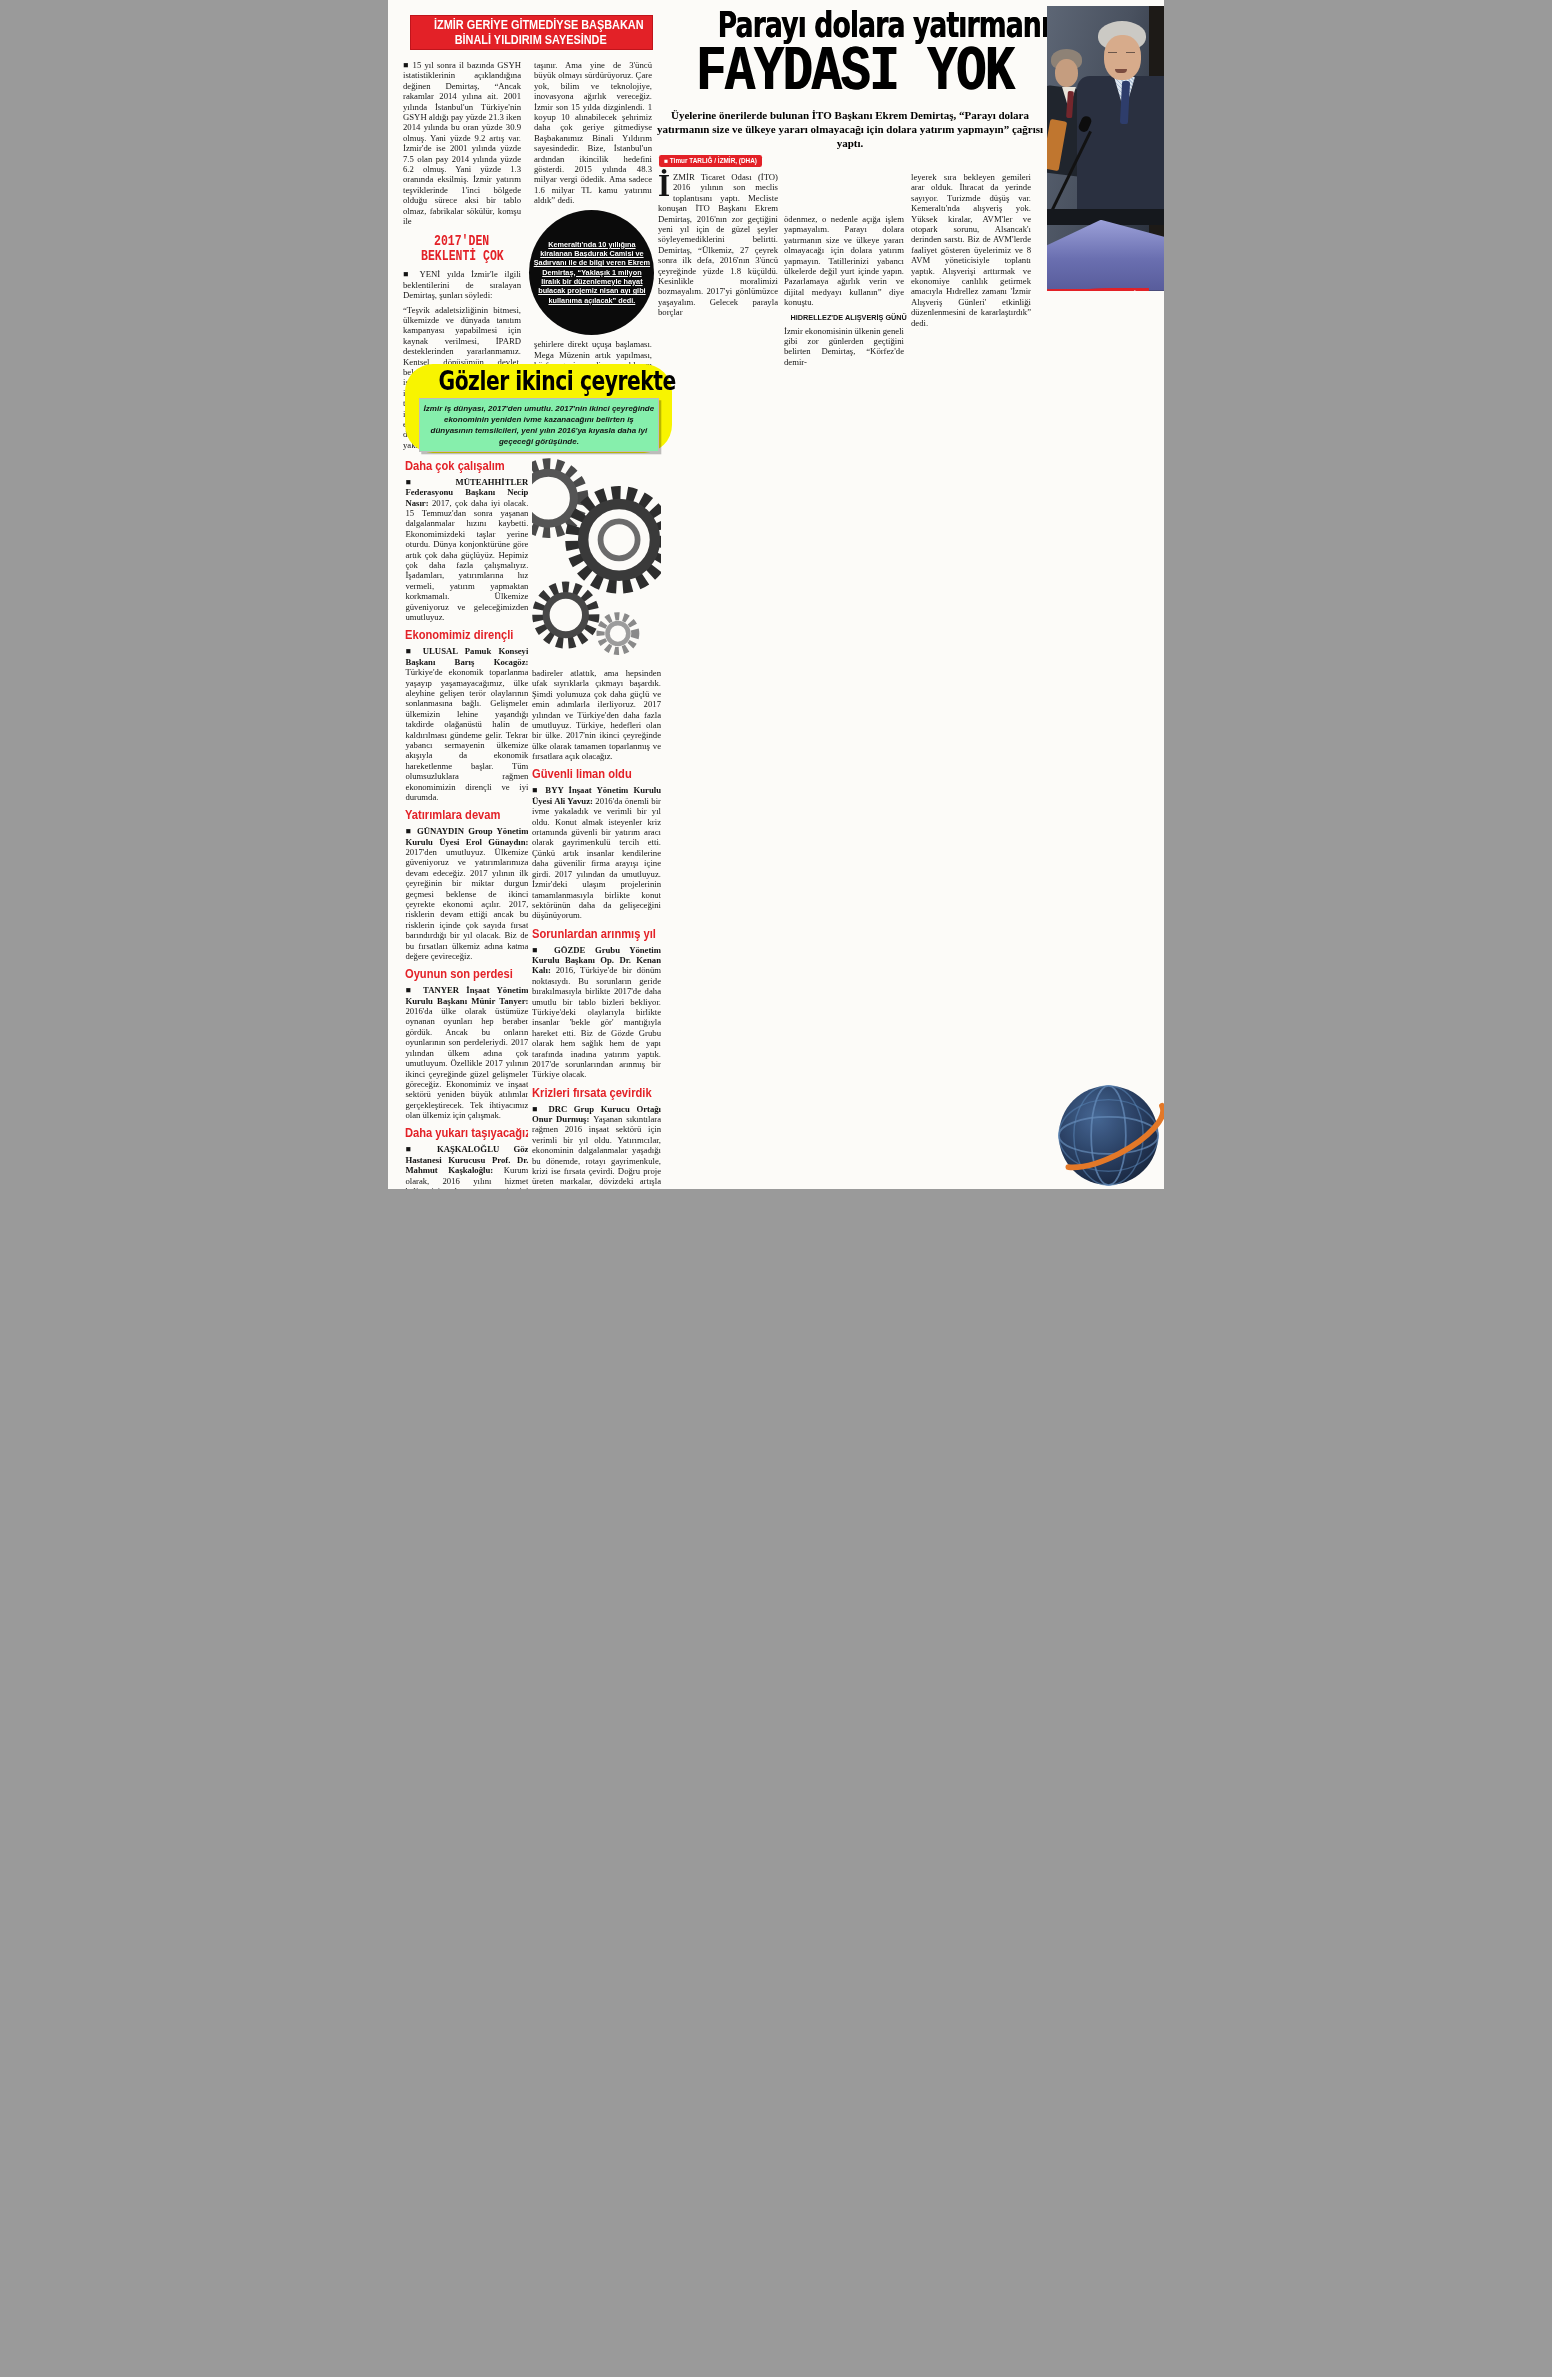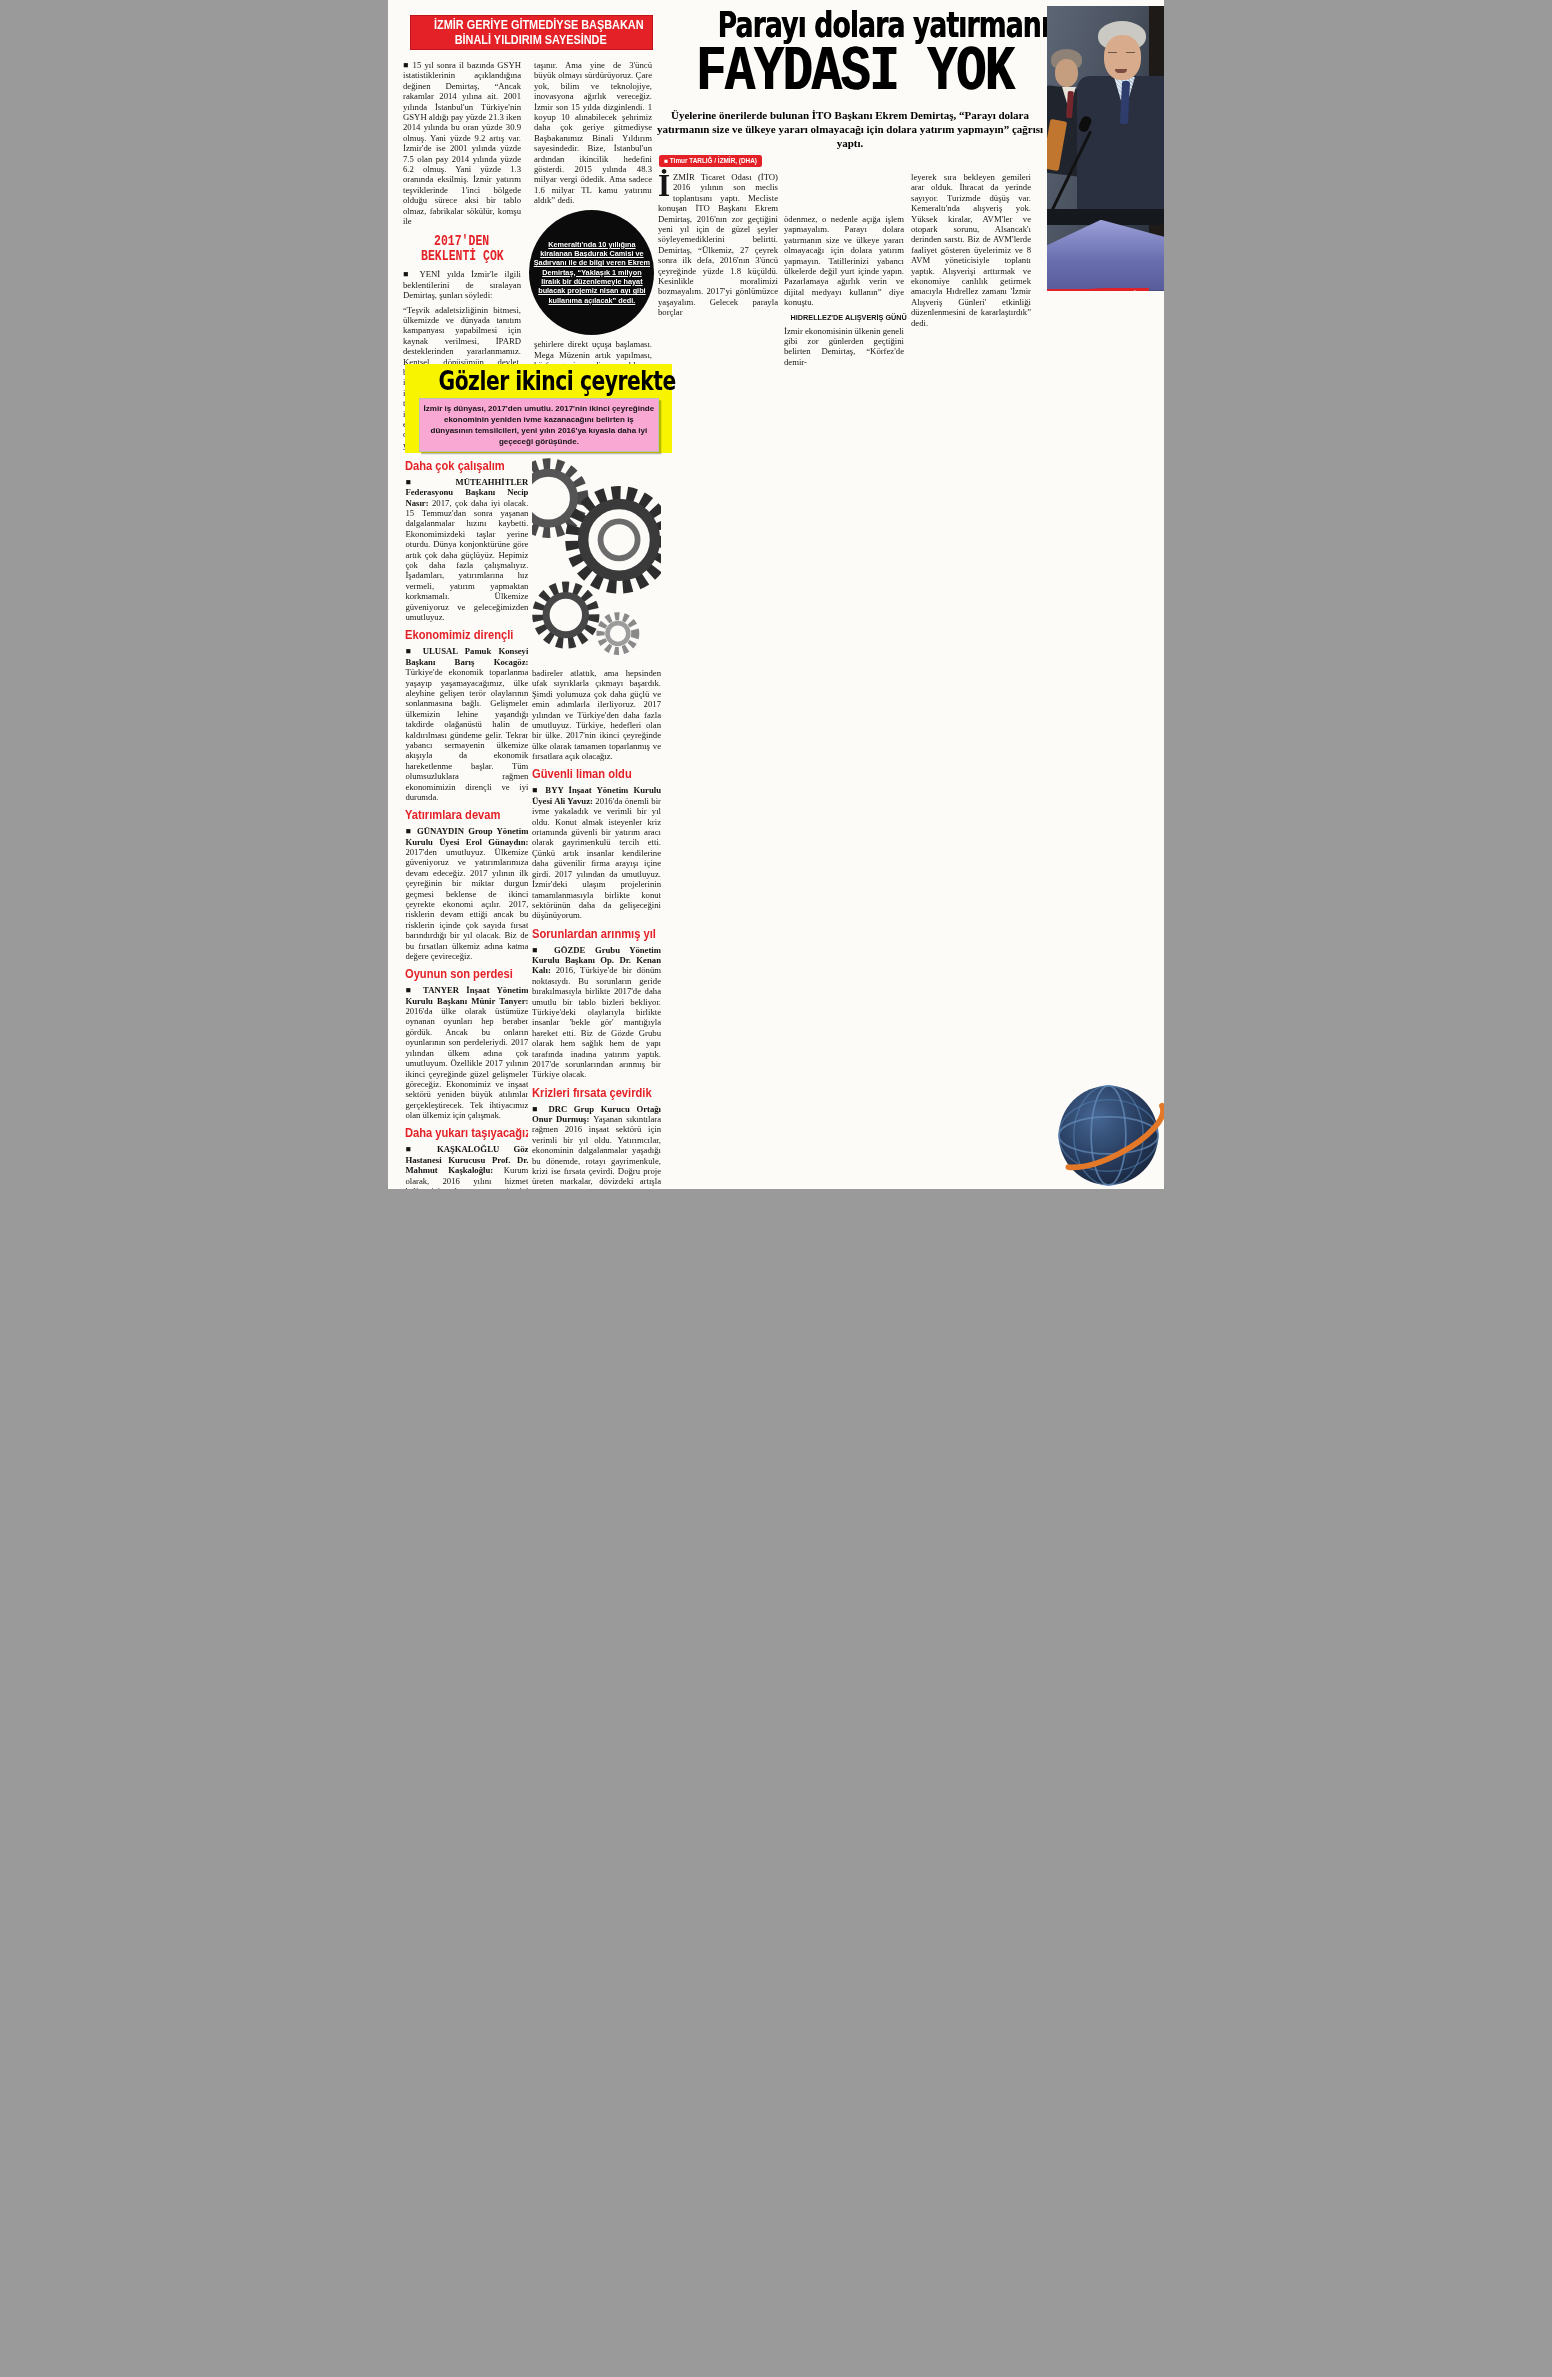--- a/index.html
+++ b/index.html
@@ -65,28 +65,28 @@
   .ph-darkstrip{left:0;top:203px;width:100%;height:16.2px;background:#15181d;}
   .ph-podium{left:0;bottom:0;width:100%;height:71px;background:linear-gradient(180deg,#9ba0d8 0%,#6a6fb0 55%,#585c9b 100%);
              clip-path:polygon(0 36%,46% 0,100% 24%,100% 100%,0 100%);}
   .caption{position:absolute;left:0;right:0;bottom:3.5px;text-align:center;}
   .cap-line{line-height:11px;}
   .cap-line span{display:inline-block;background:#e32127;color:#fff;
                  font-family:"Liberation Sans",sans-serif;font-weight:bold;font-size:6.7px;line-height:8.7px;
                  padding:0.6px 2.9px;transform:rotate(-1deg);}
 
   
-  .yellow{left:17.4px;top:364px;width:267px;height:89px;background:#f8f400;}
+  .yellow{left:17.4px;top:364px;width:267px;height:89px;background:#f8f400;border-radius:28px;}
   .y-title{text-align:center;color:#000;font-family:"DejaVu Sans","Liberation Sans",sans-serif;
            font-weight:bold;font-size:26px;line-height:30px;margin-top:1.7px;letter-spacing:-0.6px;}
   .y-title .cond{transform:scaleX(.78);}
-  .y-box{width:240px;margin:2.3px auto 0;background:#f9a8d4;border:1.2px solid #bdbdbd;
+  .y-box{width:240px;margin:2.3px auto 0;background:#86efac;border:1.2px solid #bdbdbd;
          box-shadow:2.3px 2.3px 0 rgba(0,0,0,.25);
          font-family:"Liberation Sans",sans-serif;font-weight:bold;font-size:8px;line-height:11px;
-         text-align:center;padding:4.1px 3.5px;box-sizing:border-box;}
+         text-align:center;padding:4.1px 3.5px;box-sizing:border-box;font-style:italic;}
 
   
   .bcol{top:453px;height:736px;overflow:hidden;}
   .bcol-left{left:17.4px;width:123px;}
   .bcol-mid{left:144px;width:129px;}
   .red-h{color:#e32127;font-family:"Liberation Sans",sans-serif;font-weight:bold;
          font-size:13.6px;line-height:14.5px;margin:5.8px 0 3.5px;}
   .gears{width:129px;height:213px;}
 
   .globe{left:665px;top:1080px;opacity:.95;}

